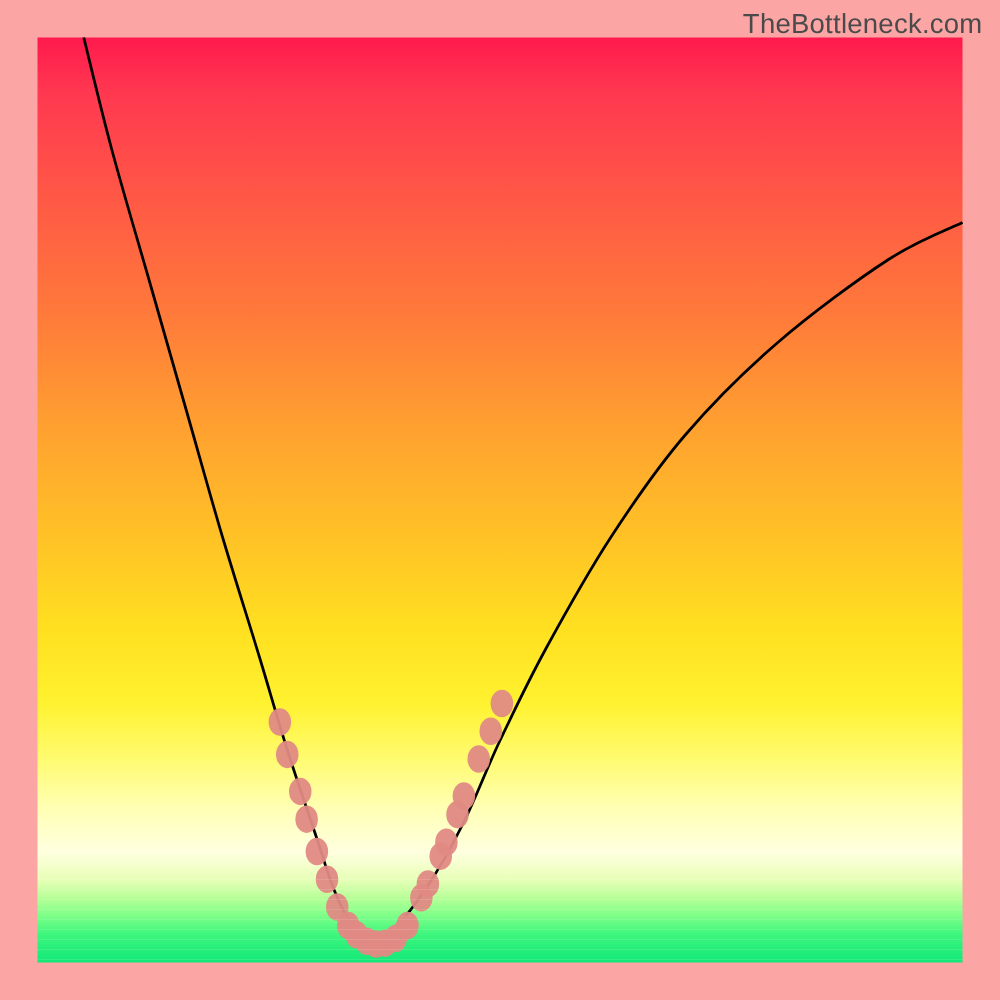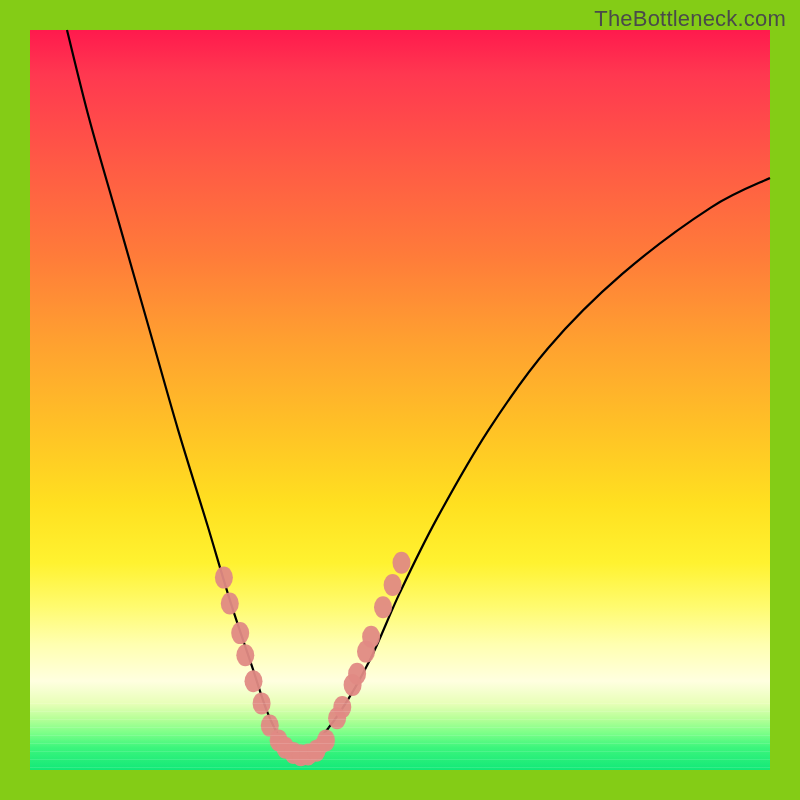--- a/index.html
+++ b/index.html
@@ -8,21 +8,21 @@
     width: 800px;
     height: 800px;
     overflow: hidden;
     background: #000;
     font-family: Arial, Helvetica, sans-serif;
   }
   .outer {
     position: relative;
     width: 800px;
     height: 800px;
-    background: #84cc16;
+    background: #fca5a5;
   }
   .plot {
     position: absolute;
     left: 30px;
     top: 30px;
     width: 740px;
     height: 740px;
     
     background:
       linear-gradient(to bottom,

